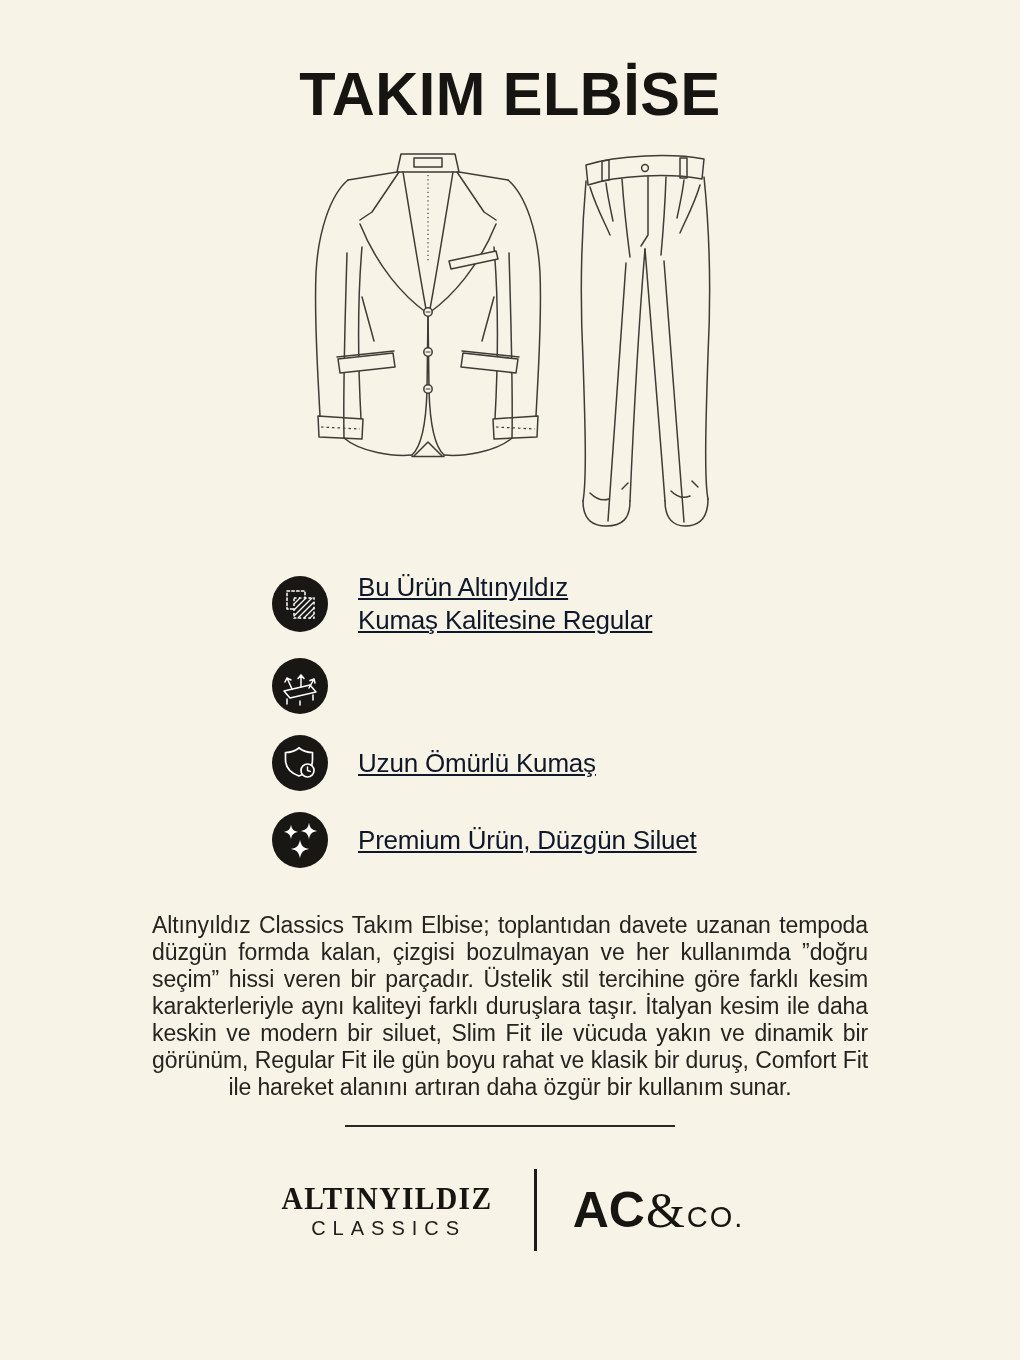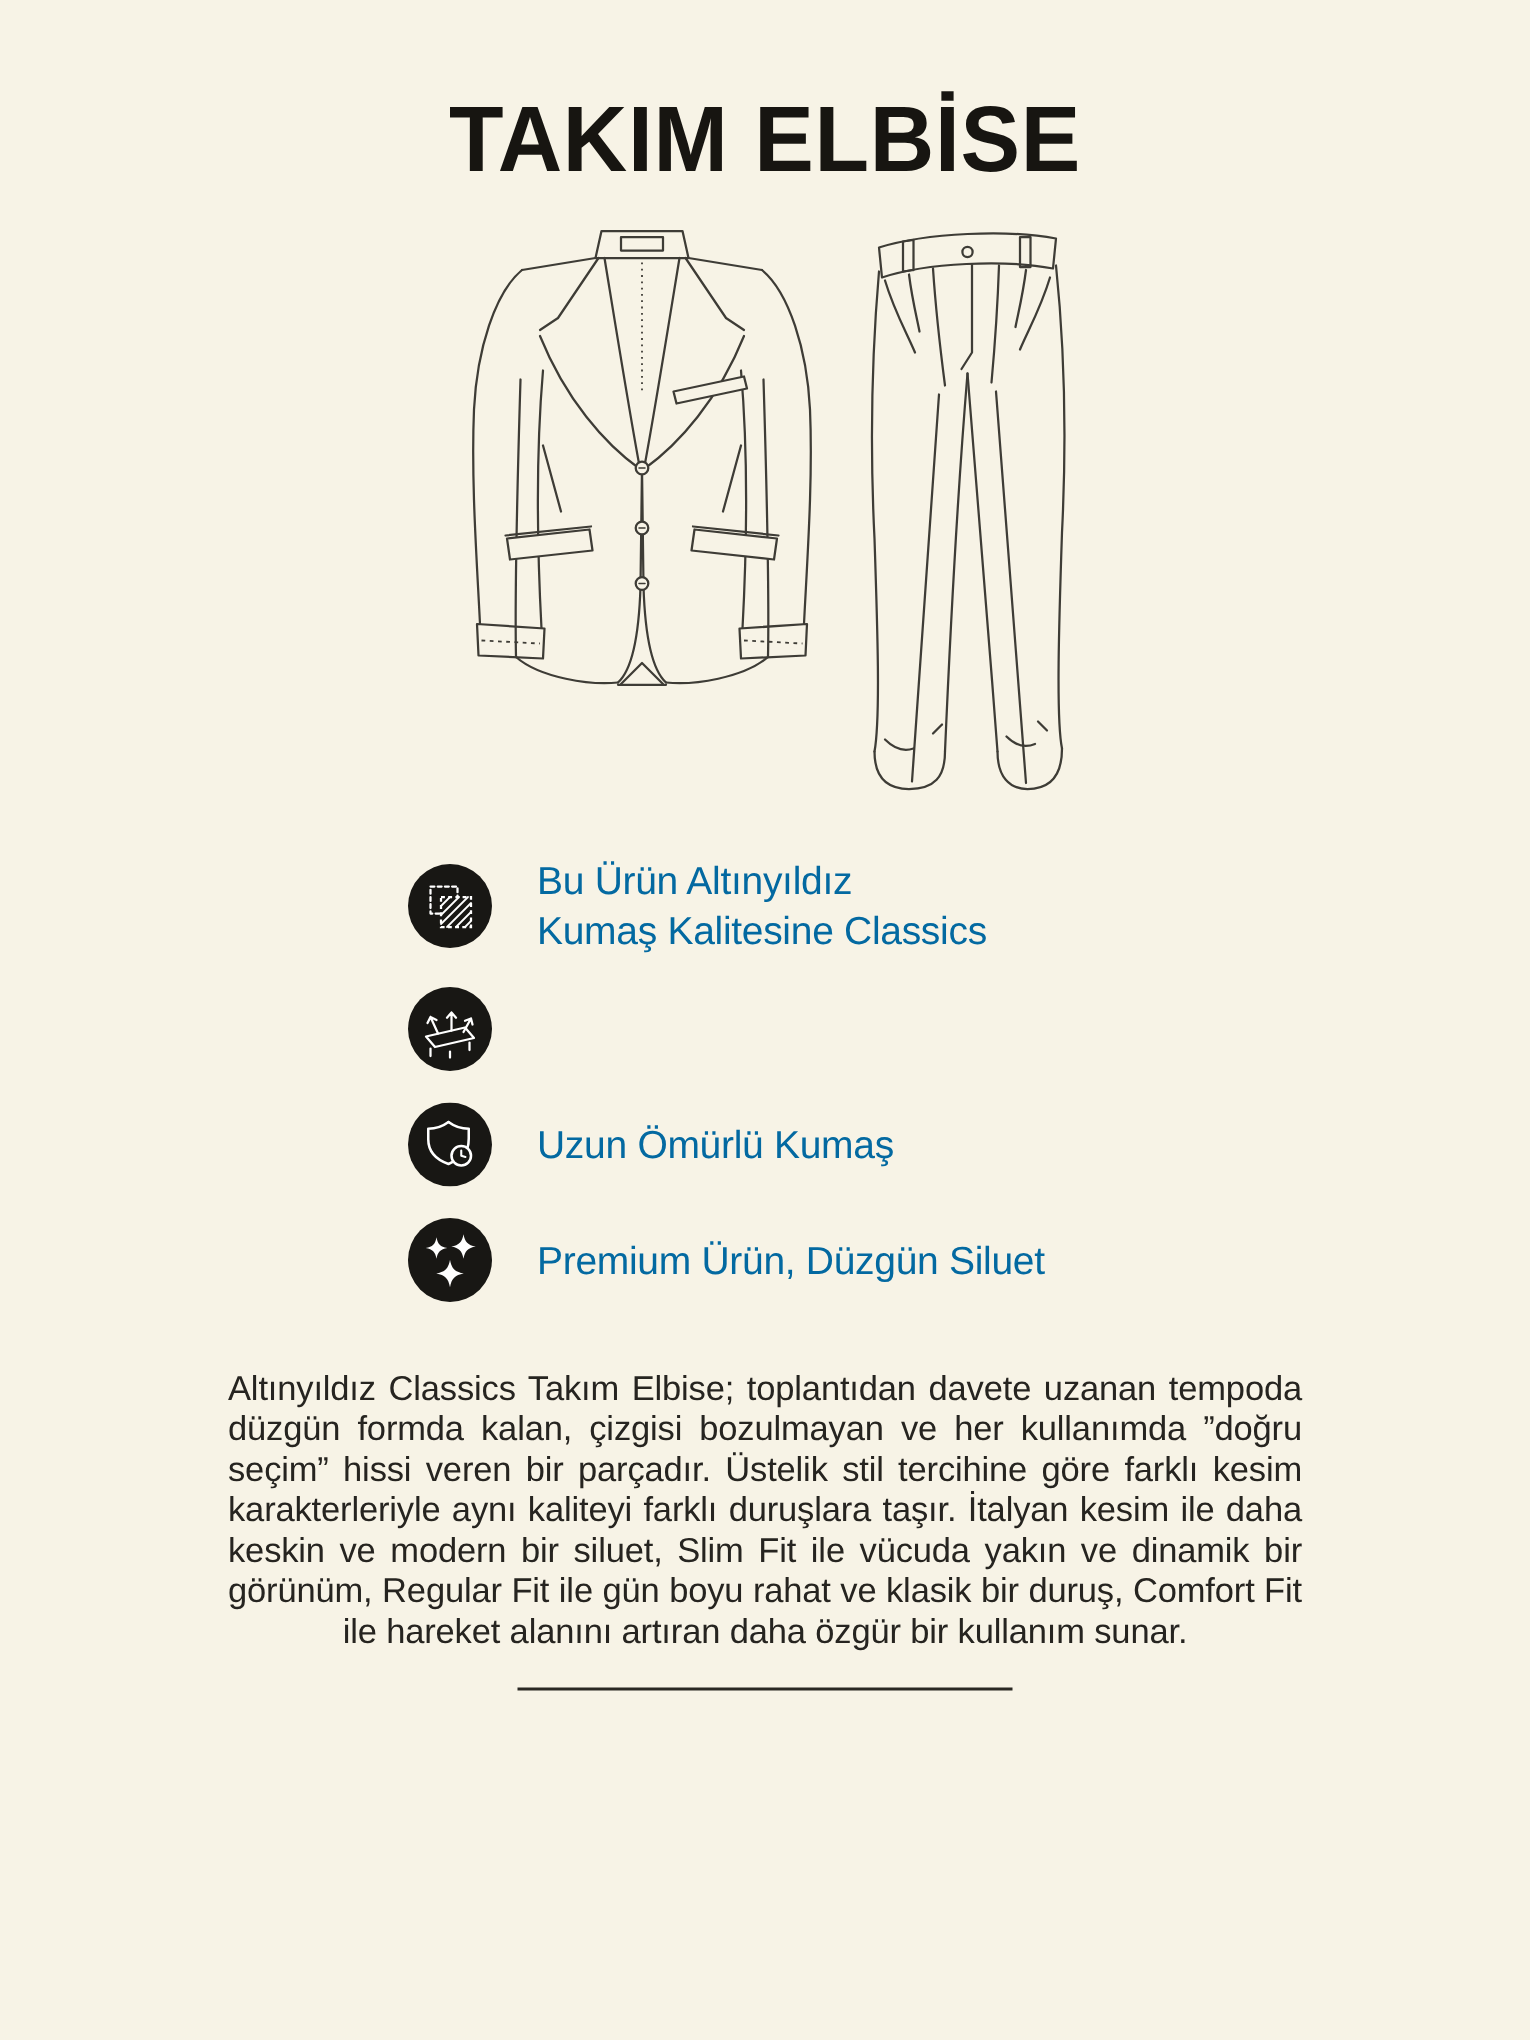--- a/index.html
+++ b/index.html
@@ -36,21 +36,21 @@
   }
   .sketch{display:block;}
   .sk{stroke:#3e3c36;stroke-width:1.5;fill:none;stroke-linecap:round;stroke-linejoin:round;}
   .skf{stroke:#3e3c36;stroke-width:1.5;fill:#f7f3e6;stroke-linecap:round;stroke-linejoin:round;}
   .skd{stroke:#3e3c36;stroke-width:1.2;fill:none;stroke-dasharray:2.5 3;}
   .skdot{stroke:#3e3c36;stroke-width:1.2;fill:none;stroke-dasharray:1.2 3;}
   
   .features{margin:30px 0 0 272px;}
   .feature{display:flex;align-items:center;gap:30px;margin-bottom:21px;}
   .feature-icon{flex:0 0 56px;width:56px;height:56px;}
-  .feature-text{font-size:26px;line-height:33px;color:#0369a1;letter-spacing:-0.2px;}
+  .feature-text{font-size:26px;line-height:33px;color:#0f172a;letter-spacing:-0.2px;text-decoration:underline;}
   .icon-bg{fill:#181714;}
   .iw{stroke:#ffffff;fill:none;stroke-linecap:round;stroke-linejoin:round;}
   
   .description{
     width:716px;
     margin:44px auto 0;
     font-size:23px;
     line-height:27px;
     color:#262420;
     text-align:justify;
@@ -197,21 +197,21 @@
               <path d="M-6,5 L6,-7"></path>
               <path d="M-6,11 L12,-7"></path>
             <path d="M-2,13 L14,-3"></path>
               <path d="M4,13 L14,3"></path>
               <path d="M10,13 L14,9"></path>
           </g>
         </g>
       </svg>
       <div class="feature-text">
         <div>Bu Ürün Altınyıldız</div>
-        <div>Kumaş Kalitesine Classics</div>
+        <div>Kumaş Kalitesine Regular</div>
       </div>
     </div>
 
     <div class="feature">
       <svg class="feature-icon" viewBox="0 0 56 56">
         <circle class="icon-bg" cx="28" cy="28" r="28"></circle>
         <g class="iw" transform="translate(28,30)" stroke-width="1.5">
           <path d="M-16,3 L10,-3 L16,4 L-10,10 Z"></path>
           <path d="M-13,11 L-13,16 M0,13 L0,17 M13,7 L13,12"></path>
           <path d="M-8,1 L-13,-10 M-13,-10 L-15,-6 M-13,-10 L-9,-8"></path>
@@ -249,14 +249,26 @@
         <div>Premium Ürün, Düzgün Siluet</div>
       </div>
     </div>
 
   </div>
 
   <p class="description">Altınyıldız Classics Takım Elbise; toplantıdan davete uzanan tempoda düzgün formda kalan, çizgisi bozulmayan ve her kullanımda ”doğru seçim” hissi veren bir parçadır. Üstelik stil tercihine göre farklı kesim karakterleriyle aynı kaliteyi farklı duruşlara taşır. İtalyan kesim ile daha keskin ve modern bir siluet, Slim Fit ile vücuda yakın ve dinamik bir görünüm, Regular Fit ile gün boyu rahat ve klasik bir duruş, Comfort Fit ile hareket alanını artıran daha özgür bir kullanım sunar.</p>
 
   <div class="divider"></div>
 
+  <div class="logos">
+    <div class="brand-block">
+      <div class="brand-name">ALTINYILDIZ</div>
+      <div class="brand-sub">CLASSICS</div>
+    </div>
+    <div class="logo-bar"></div>
+    <div class="acco">
+      <span class="ac">AC</span>
+      <span class="amp">&amp;</span>
+      <span class="co">co.</span>
+    </div>
+  </div>
 
 </div>
 
 </body></html>

